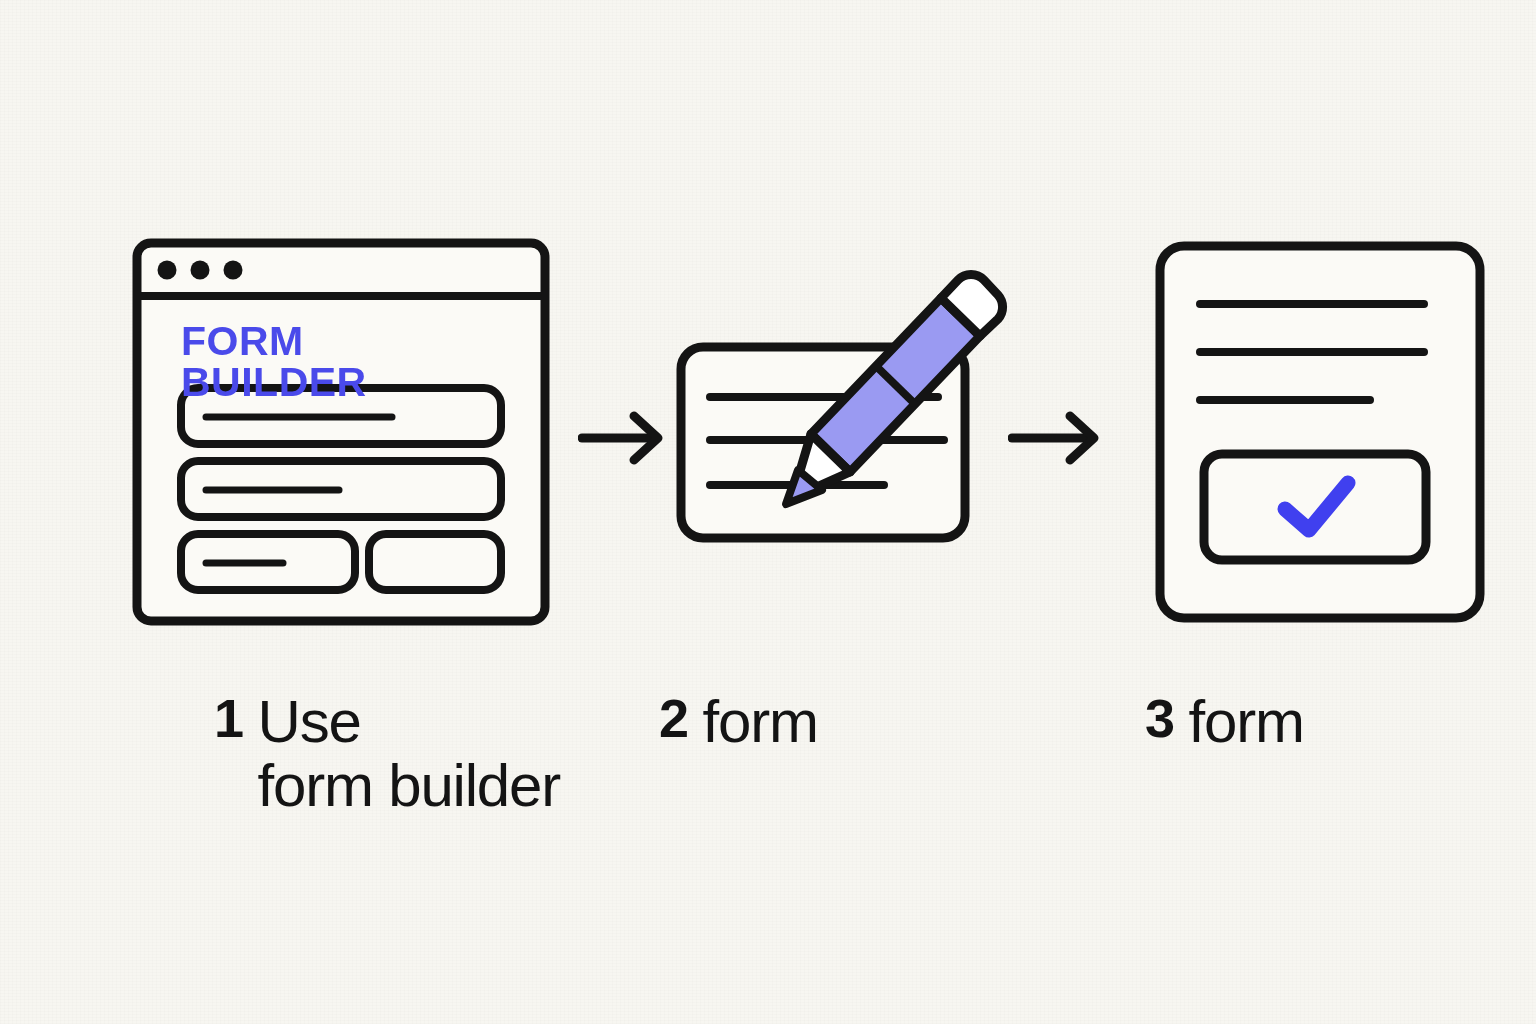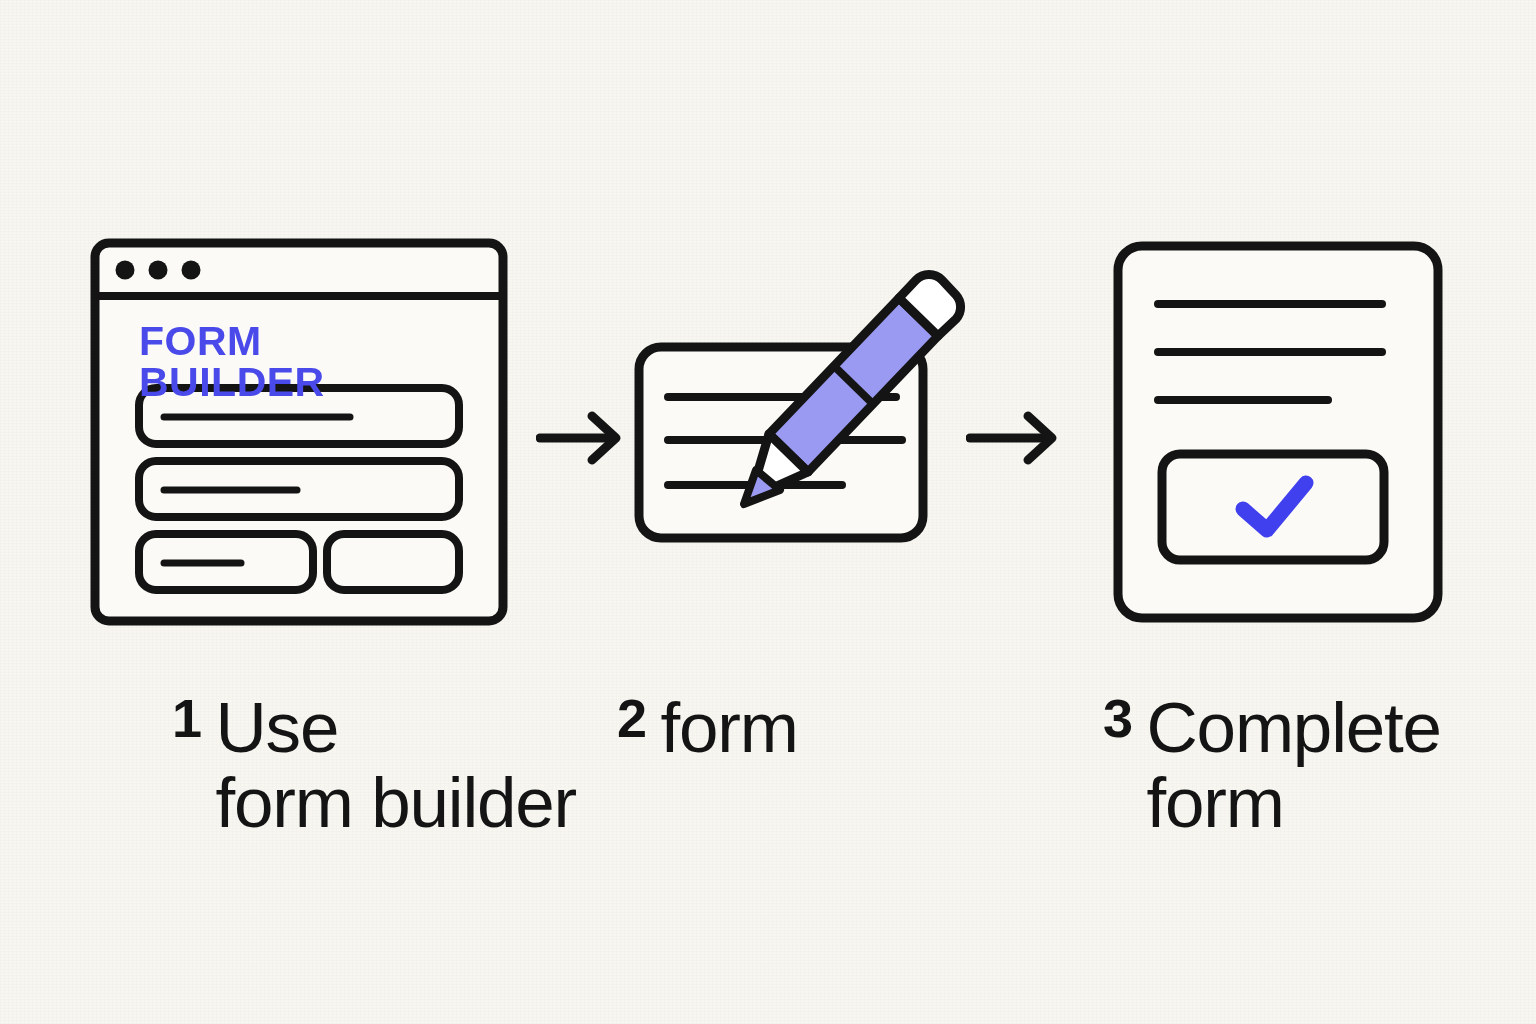--- a/index.html
+++ b/index.html
@@ -27,20 +27,21 @@
     background-image:
       repeating-linear-gradient(0deg, rgba(0,0,0,0.012) 0px, rgba(0,0,0,0.012) 1px, transparent 1px, transparent 3px),
       repeating-linear-gradient(90deg, rgba(0,0,0,0.010) 0px, rgba(0,0,0,0.010) 1px, transparent 1px, transparent 4px);
     z-index:0;
   }
 
   #stage {
     position:absolute;
     inset:0;
     z-index:1;
+    margin-left:42px;
   }
 
   
   .art { position:absolute; }
 
   
   .caption {
     position:absolute;
     display:flex;
     align-items:flex-start;
@@ -48,21 +49,21 @@
     white-space:nowrap;
   }
   .caption .num {
     font-size:54px;
     font-weight:bold;
     line-height:1.06;
     letter-spacing:-0.5px;
     color:#141414;
   }
   .caption .label {
-    font-size:71px;
+    font-size:60px;
     font-weight:400;
     line-height:1.06;
     letter-spacing:-1.2px;
     color:#141414;
   }
   .caption .label .l2 { display:block; }
 
   .arrow { position:absolute; }
 </style>
 </head>
@@ -158,18 +159,17 @@
   <div class="caption" style="left:617px; top:690px;">
     <span class="num">2</span>
     <span class="label">
       <span class="l2">form</span>
     </span>
   </div>
 
   <div class="caption" style="left:1103px; top:690px;">
     <span class="num">3</span>
     <span class="label">
-      <span>Complete</span>
       <span class="l2">form</span>
     </span>
   </div>
 
 </div>
 
 </body></html>

